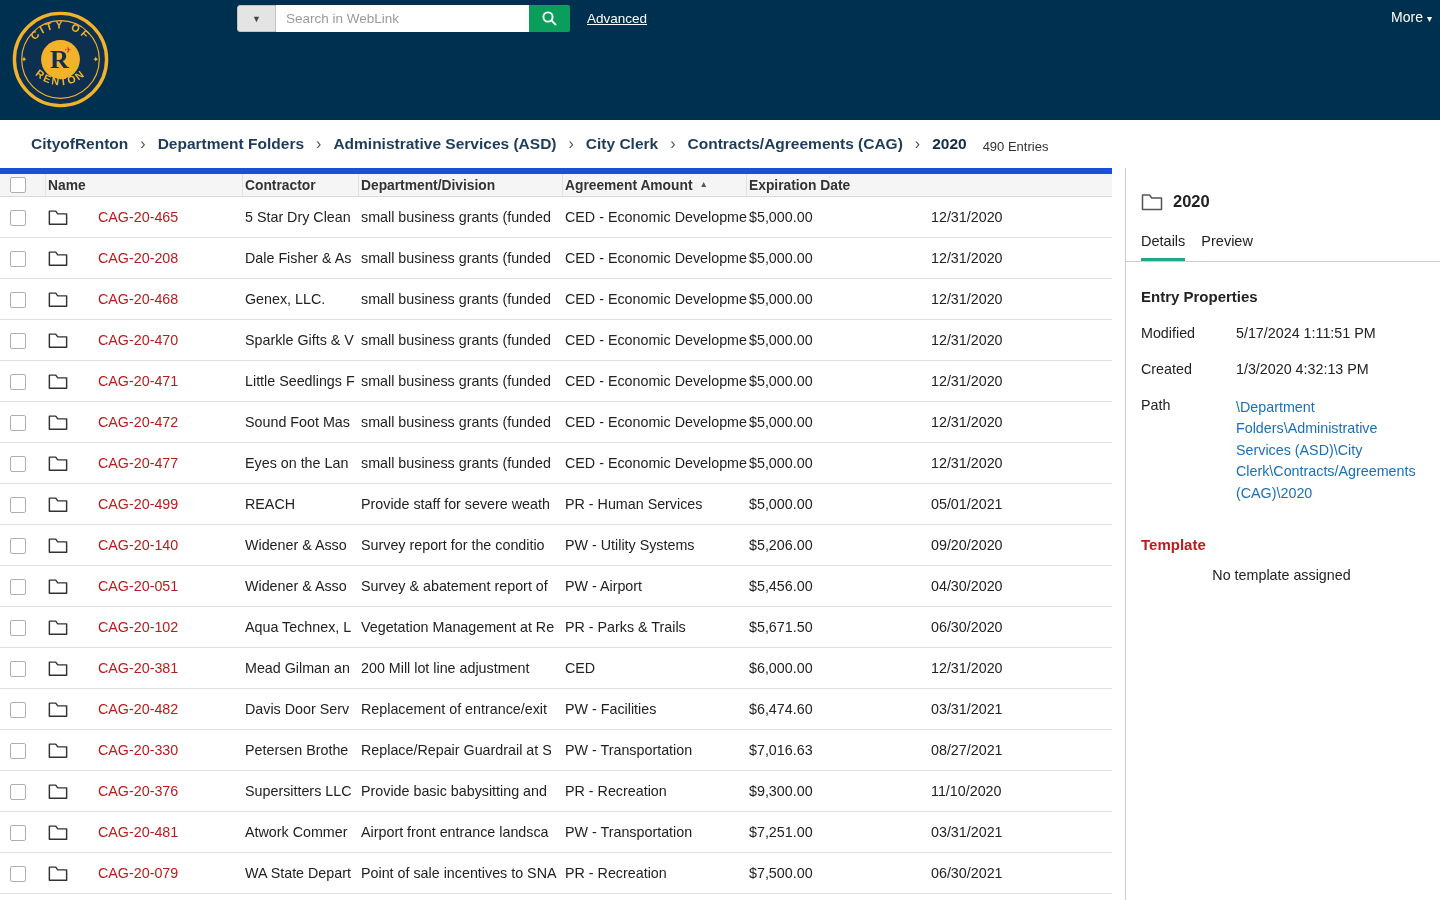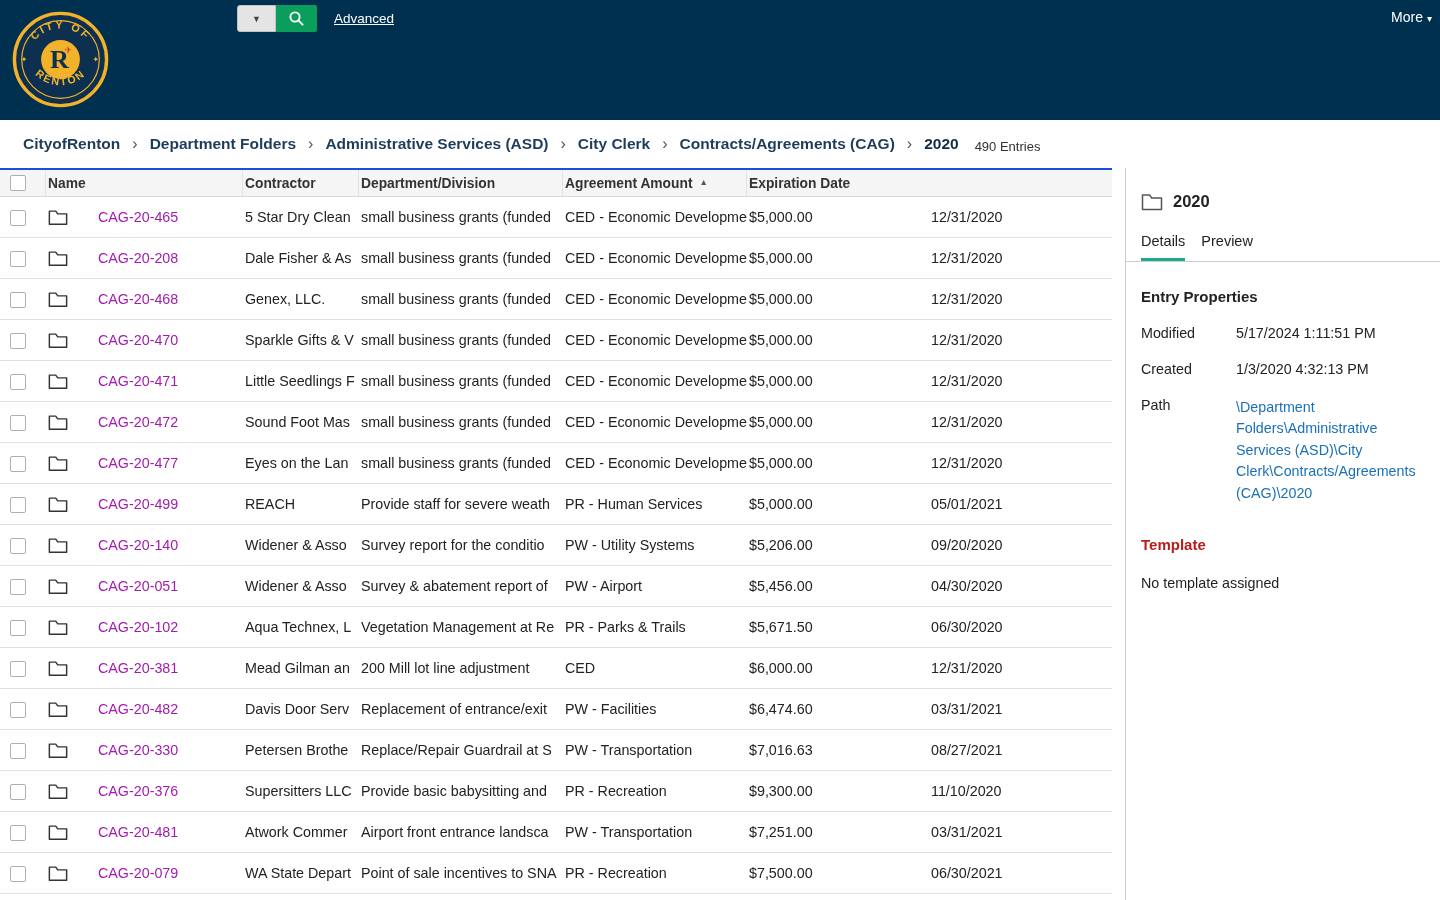--- a/index.html
+++ b/index.html
@@ -16,63 +16,63 @@
   .search-input { width: 253px; height: 27px; border: none; outline: none; padding: 0 10px;
                   font-size: 13.5px; color: #222; font-family: "Liberation Sans", sans-serif; }
   .search-input::placeholder { color: #9b9b9b; }
   .search-btn { width: 41px; height: 27px; background: #0a9e5c; border: none; border-radius: 0 2px 2px 0;
                 display: flex; align-items: center; justify-content: center; cursor: pointer; }
   .advanced { margin-left: 17px; color: #ffffff; font-size: 13.5px; text-decoration: underline; cursor: pointer; }
   .more { position: absolute; right: 8px; top: 9px; color: #fff; font-size: 14px; cursor: pointer; }
   .more .caret { font-size: 10px; margin-left: 4px; }
 
   
-  .breadcrumb { height: 48px; background: #fff; display: flex; align-items: center; padding-left: 23px; }
+  .breadcrumb { height: 48px; background: #fff; display: flex; align-items: center; padding-left: 31px; }
   .crumb { color: #1d3c5c; font-size: 15.5px; font-weight: 600; cursor: pointer; white-space: nowrap; }
   .crumb.current { font-weight: 700; color: #122c47; }
   .crumb-sep { margin: 0 12px; color: #555; font-size: 16px; }
   .entries { margin-left: 16px; font-size: 13px; color: #333; position: relative; top: 2px; }
 
   
   .content { display: flex; height: 738px; }
   .table-area { width: 1112px; flex: none; }
   .gutter { width: 13px; flex: none; background: #fff; }
 
   .grid { display: grid; grid-template-columns: 46px 50px 147px 116px 204px 184px 182px 1fr; align-items: center; }
-  .thead { height: 29px; background: #f5f5f5; border-top: 2px solid #1d4ed8; border-bottom: 1px solid #d9d9d9;
+  .thead { height: 29px; background: #f5f5f5; border-top: 6px solid #1d4ed8; border-bottom: 1px solid #d9d9d9;
            font-size: 13.8px; font-weight: 700; color: #333; }
   .th { height: 100%; display: flex; align-items: center; padding-left: 2px; border-right: 1px solid #e2e2e2;
         overflow: hidden; white-space: nowrap; cursor: pointer; }
   .th:last-child { border-right: none; }
   .c-namehead { grid-column: 2 / 4; }
   .sort-arrow { font-size: 8.5px; color: #555; margin-left: 7px; position: relative; top: -1px; }
 
   .tr { height: 41px; border-bottom: 1px solid #e0e0e0; font-size: 14.3px; color: #222; cursor: default; }
   .td { padding-left: 2px; overflow: hidden; white-space: nowrap; }
   .c-check { padding-left: 10px; }
   .checkbox { width: 16px; height: 16px; border: 1px solid #afafaf; border-radius: 2px; background: #fff;
               display: inline-block; vertical-align: middle; cursor: pointer; }
-  .doclink { color: #a21caf; text-decoration: none; cursor: pointer; }
+  .doclink { color: #b91c1c; text-decoration: none; cursor: pointer; }
   .folder-cell { padding-top: 4px; }
 
   
   .details { flex: 1; border-left: 1px solid #cccccc; padding: 0 18px 0 15px; }
   .panel-title { display: flex; align-items: center; gap: 10px; margin-top: 24px;
                  font-size: 16.5px; font-weight: 700; color: #222; }
   .tabbar { display: flex; gap: 16px; margin: 22px -18px 0 -15px; padding: 0 18px 0 15px;
             border-bottom: 1px solid #cccccc; font-size: 14.5px; color: #222; }
   .tab { padding-bottom: 9px; cursor: pointer; }
   .tab.active { border-bottom: 3px solid #1ca98f; }
   .section-title { font-weight: 700; font-size: 15px; color: #222; margin-top: 26px; }
   .prop { display: flex; margin-top: 20px; font-size: 14.3px; color: #222; }
   .prop-label { width: 95px; flex: none; }
   .prop-value { flex: 1; }
   .prop-value.link { color: #1a70b8; line-height: 1.5; cursor: pointer; word-break: break-word; }
   .template-title { font-weight: 700; font-size: 15px; color: #b91c1c; margin-top: 32px; }
-  .template-value { margin-top: 22px; font-size: 14.3px; color: #222; }
+  .template-value { margin-top: 14px; font-size: 14.3px; color: #222; text-align: center; }
 </style>
 </head>
 <body>
 
 <header class="topbar">
   <div class="logo">
     <svg viewBox="0 0 100 100" width="97" height="97">
       <circle cx="50" cy="50" r="47.5" fill="#0d3050" stroke="#f2b32a" stroke-width="3.5"></circle>
       <circle cx="50" cy="50" r="40" fill="none" stroke="#f2b32a" stroke-width="1.2"></circle>
       <defs>
@@ -90,20 +90,21 @@
       <circle cx="50" cy="50" r="20" fill="#f2b32a"></circle>
       <text x="49" y="59" text-anchor="middle" font-size="27" font-weight="bold" fill="#0d3050" font-family="Liberation Serif, serif">R</text>
       <text x="54" y="43" font-size="9" fill="#c8322e">✈</text>
     </svg>
   </div>
 
   <div class="searchwrap">
     <button class="scope-btn">
       <span>▼</span>
     </button>
+    <input class="search-input" type="text" placeholder="Search in WebLink" style="">
     <button class="search-btn">
       <svg width="17" height="17" viewBox="0 0 17 17">
         <circle cx="7" cy="7" r="4.6" fill="none" stroke="#ffffff" stroke-width="1.9"></circle>
         <line x1="10.4" y1="10.4" x2="14.6" y2="14.6" stroke="#ffffff" stroke-width="1.9" stroke-linecap="round"></line>
       </svg>
     </button>
     <a class="advanced">Advanced</a>
   </div>
 
   <div class="more">

